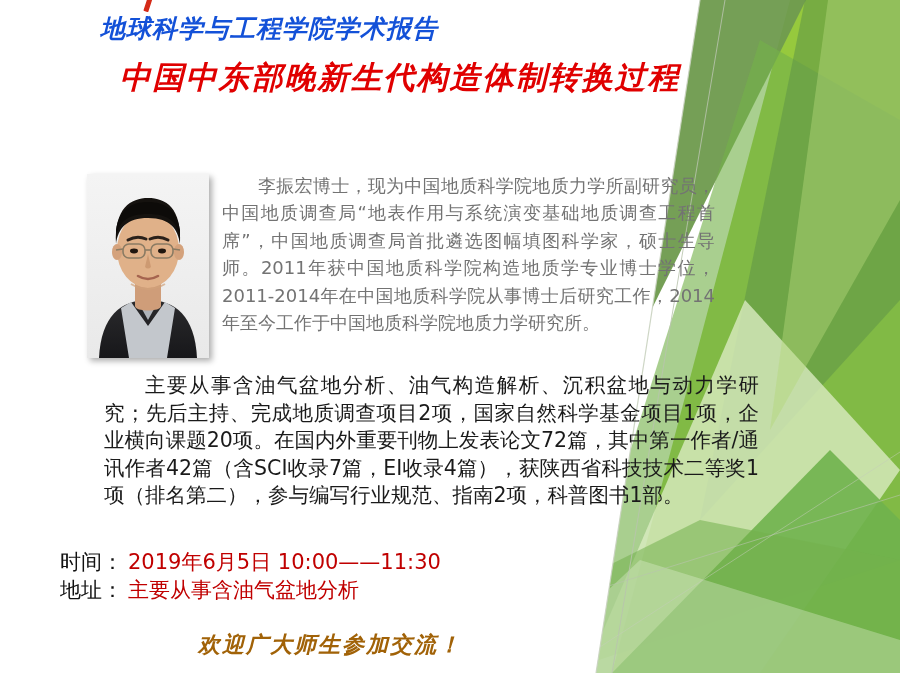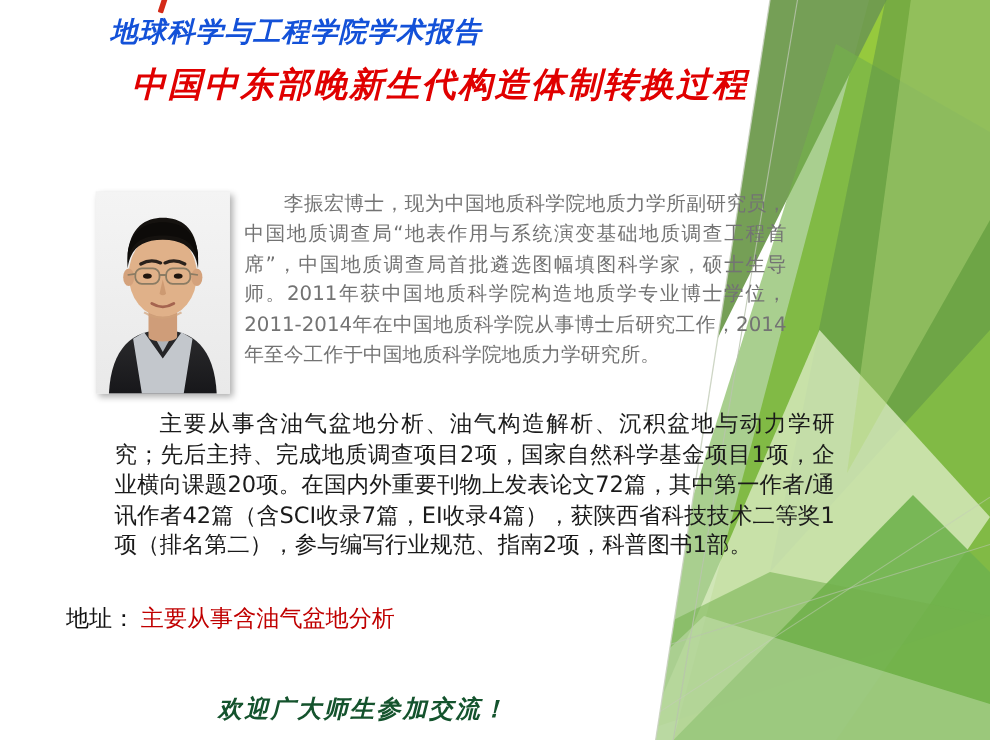--- a/index.html
+++ b/index.html
@@ -127,21 +127,21 @@
     position: absolute;
     left: 0px;
     top: 630px;
     width: 660px;
     text-align: center;
     font-family: "DejaVu Serif", "Liberation Serif", serif;
     font-weight: bold;
     font-style: italic;
     font-size: 22px;
     letter-spacing: 2px;
-    color: #14532d;
+    color: #a16207;
   }
 </style>
 </head>
 <body>
 
 <div id="poster">
 
   <svg class="bg-layer" viewBox="0 0 900 673" preserveAspectRatio="none">
 
     <polygon points="0,0 128,0 16,537 0,537" fill="#9ac94a"></polygon>
@@ -236,20 +236,23 @@
         <path d="M44 110 q17 10 34 0" stroke="#d0a179" stroke-width="2" fill="none" opacity="0.7"></path>
       </svg>
     </div>
 
     <div class="bio-para-1">李振宏博士，现为中国地质科学院地质力学所副研究员，中国地质调查局“地表作用与系统演变基础地质调查工程首席”，中国地质调查局首批遴选图幅填图科学家，硕士生导师。2011年获中国地质科学院构造地质学专业博士学位，2011-2014年在中国地质科学院从事博士后研究工作，2014年至今工作于中国地质科学院地质力学研究所。</div>
 
     <div class="bio-para-2">主要从事含油气盆地分析、油气构造解析、沉积盆地与动力学研究；先后主持、完成地质调查项目2项，国家自然科学基金项目1项，企业横向课题20项。在国内外重要刊物上发表论文72篇，其中第一作者/通讯作者42篇（含SCI收录7篇，EI收录4篇），获陕西省科技技术二等奖1项（排名第二），参与编写行业规范、指南2项，科普图书1部。</div>
 
     <div class="meta-block">
       <div class="meta-row">
+        <span class="meta-label">时间：</span><span class="meta-value">2019年6月5日 10:00——11:30</span>
+      </div>
+      <div class="meta-row">
         <span class="meta-label">地址：</span><span class="meta-value">主要从事含油气盆地分析</span>
       </div>
     </div>
 
     <div class="welcome">欢迎广大师生参加交流！</div>
 
   </div>
 </div>
 
 </body></html>

